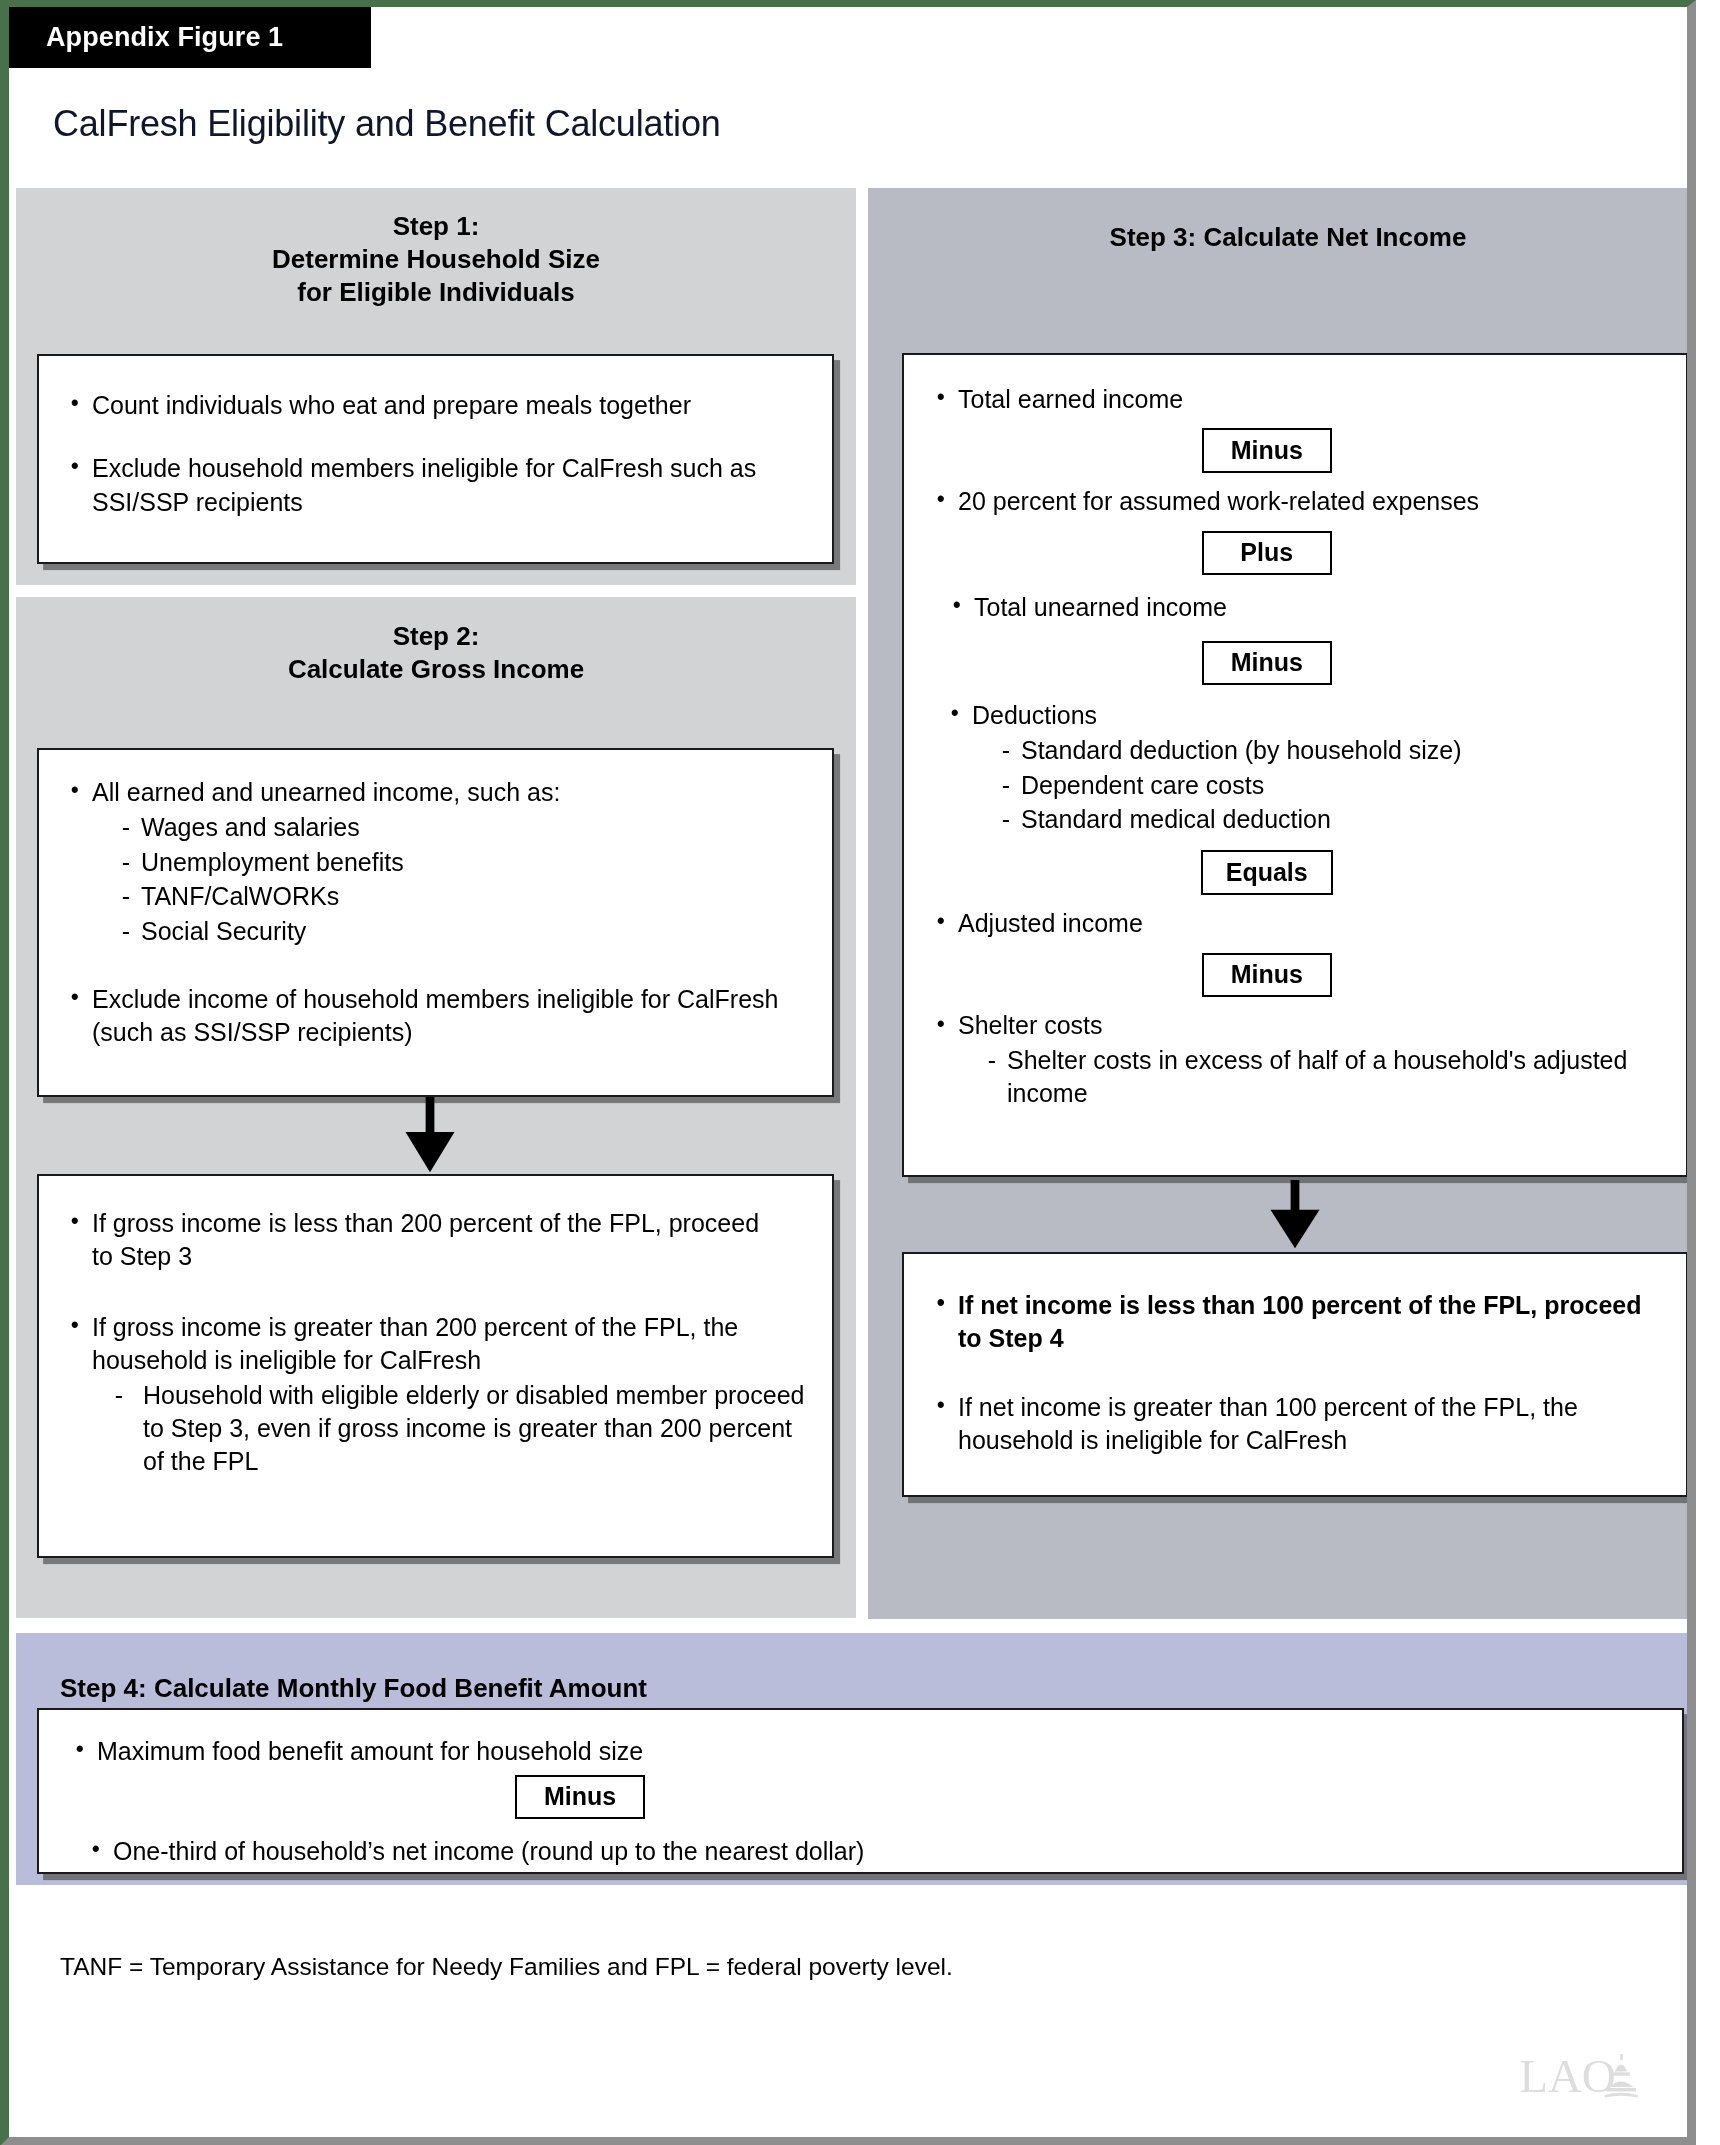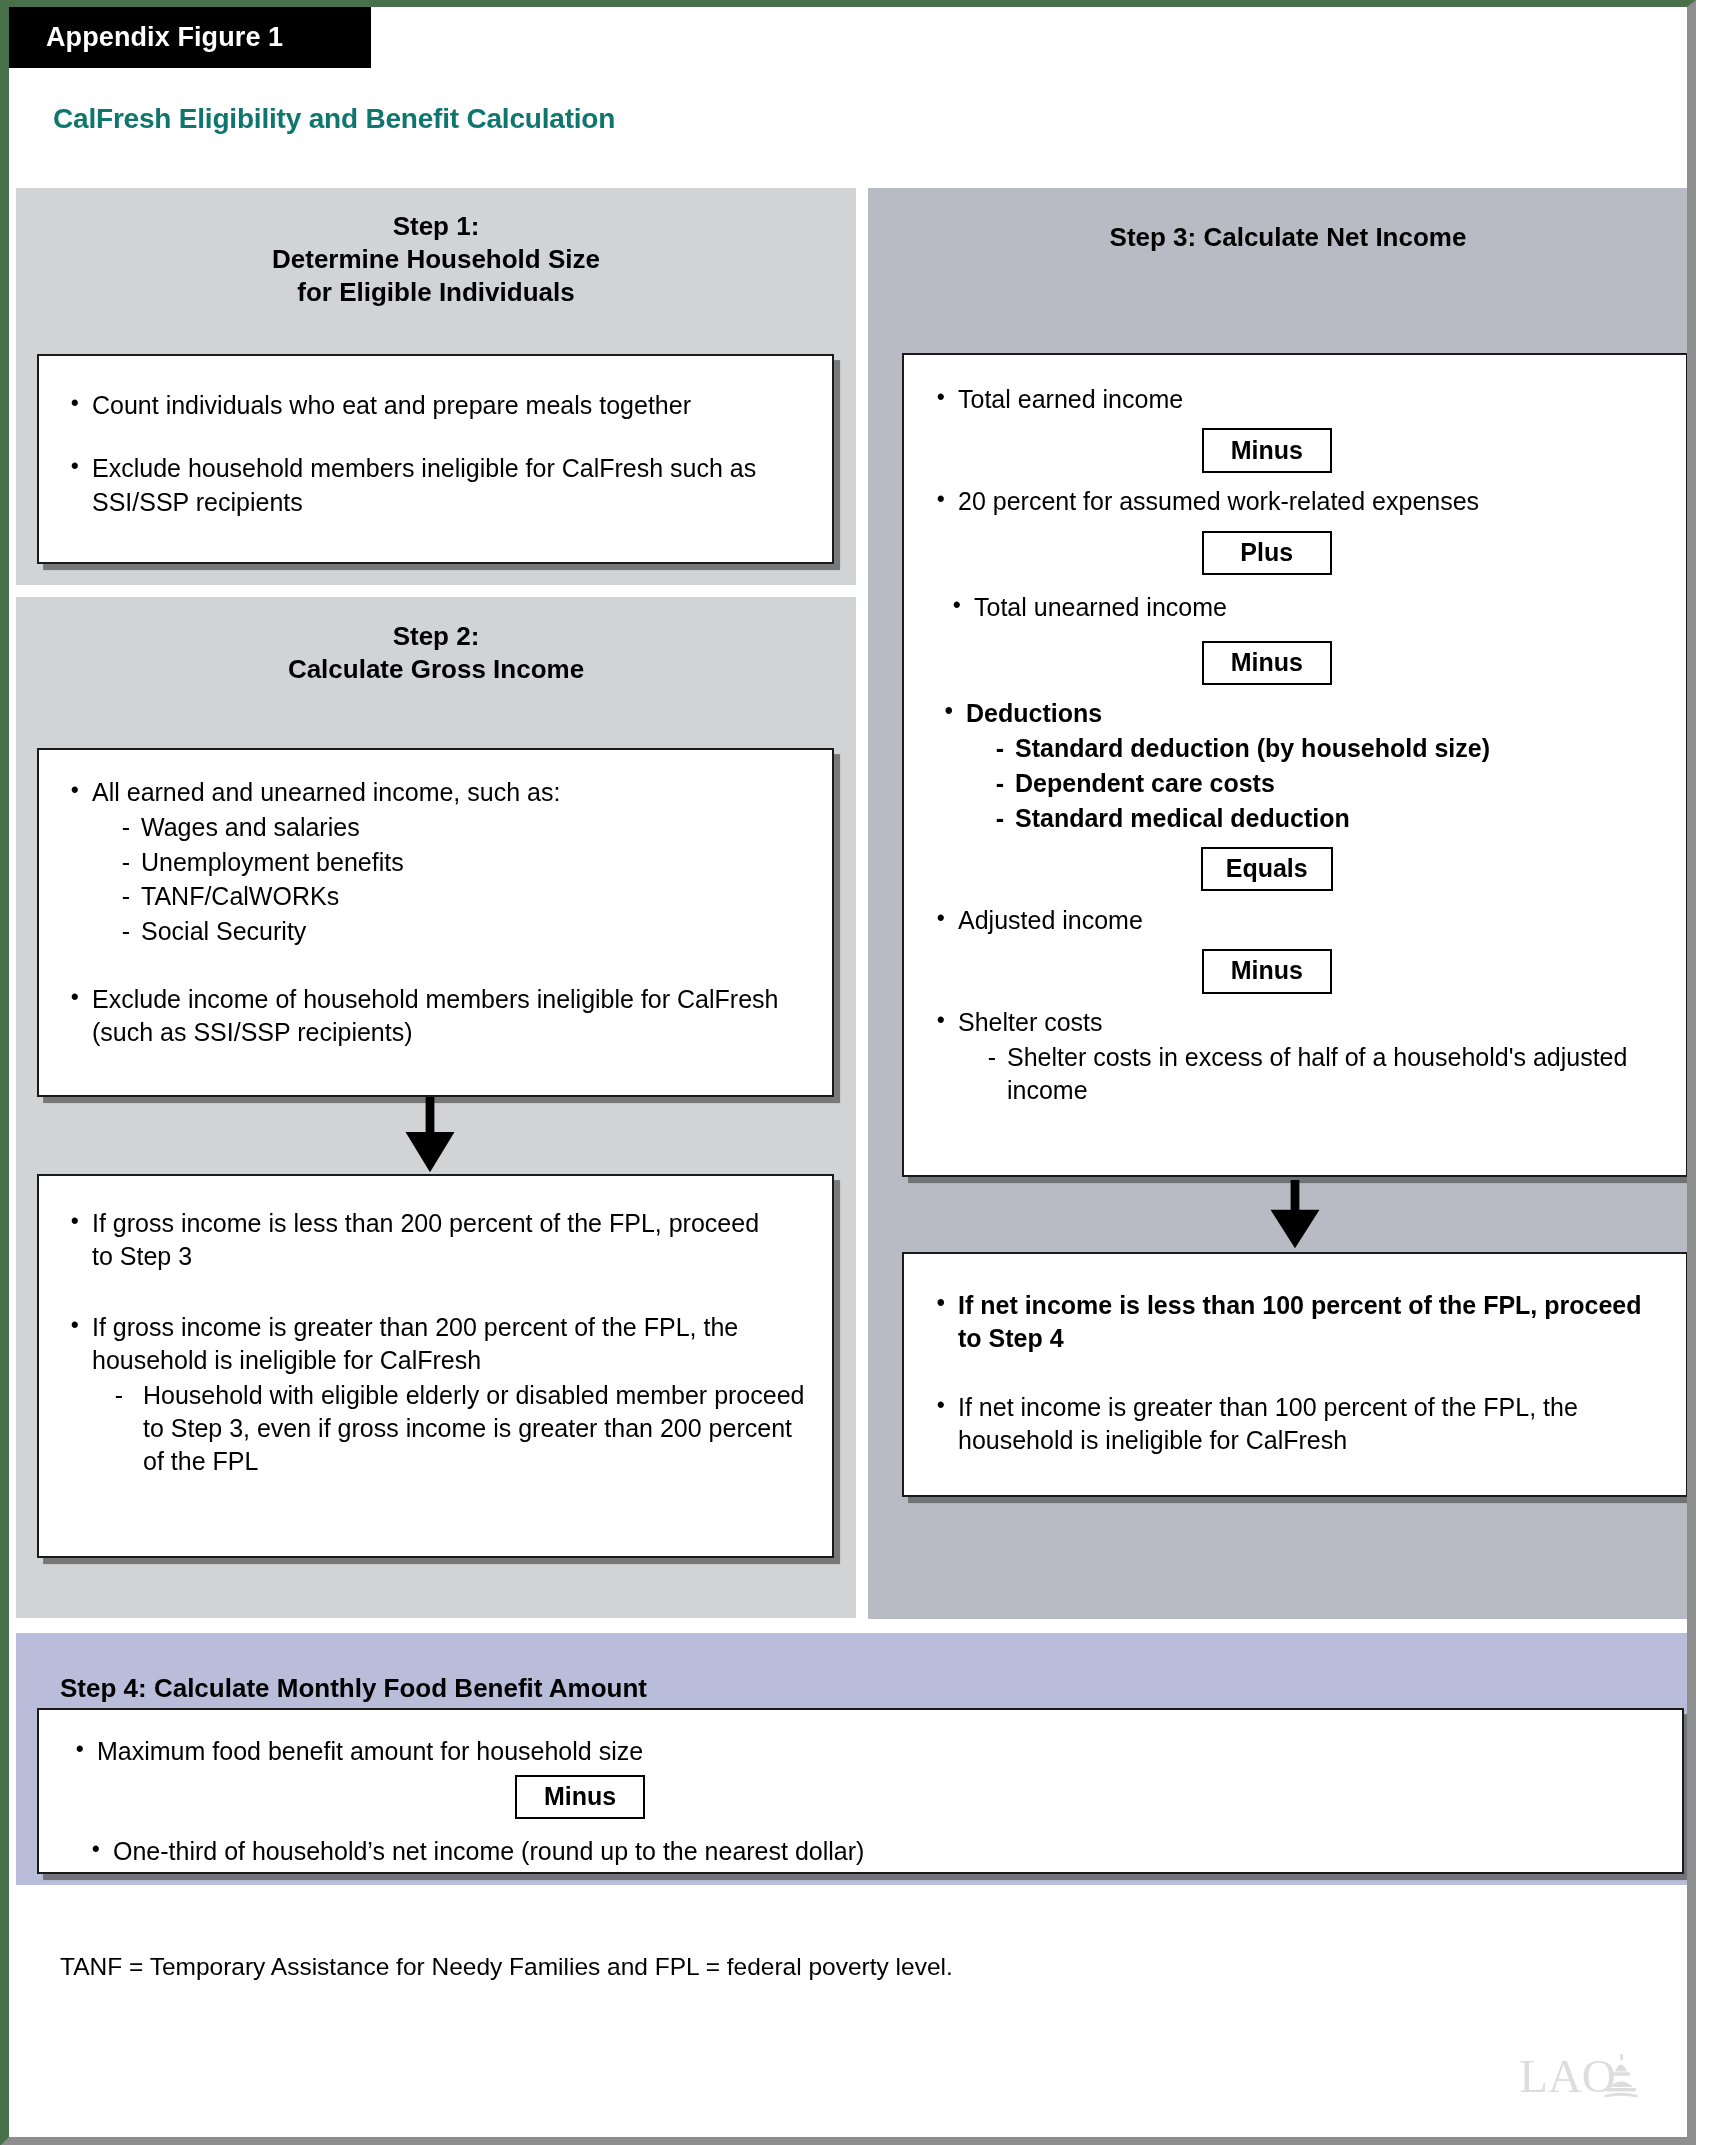--- a/index.html
+++ b/index.html
@@ -43,23 +43,23 @@
     display: flex;
     align-items: center;
     padding-left: 37px;
     box-sizing: border-box;
     letter-spacing: 0.1px;
   }
   .fig-title {
     position: absolute;
     left: 44px;
     top: 96px;
-    font-size: 28px;
-    font-weight: bold;
-    color: #0f766e;
+    font-size: 36px;
+    font-weight: normal;
+    color: #0f172a;
     letter-spacing: -0.2px;
   }
 
   
   .panel {
     position: absolute;
     box-sizing: border-box;
   }
   .panel-left1 {
     left: 7px;  top: 181px;
@@ -287,21 +287,21 @@
       <div class="op-row">
         <div class="op-chip op-left-shift">Plus</div>
       </div>
       <ul class="blist">
         <li style="margin:16px;">Total unearned income</li>
       </ul>
       <div class="op-row">
         <div class="op-chip op-left-shift">Minus</div>
       </div>
       <ul class="blist">
-        <li style="margin:8px;font-weight:bold;">
+        <li style="margin:14px;">
           <span>Deductions</span>
           <ul class="sublist">
             <li>Standard deduction (by household size)</li>
             <li>Dependent care costs</li>
             <li>Standard medical deduction</li>
           </ul>
         </li>
       </ul>
       <div class="op-row">
         <div class="op-chip op-left-shift">Equals</div>

